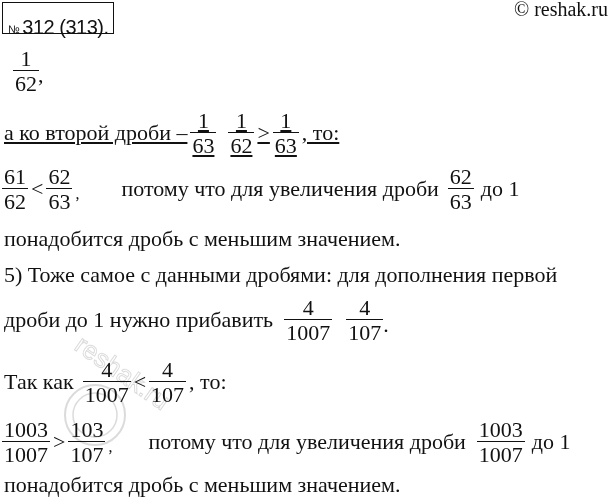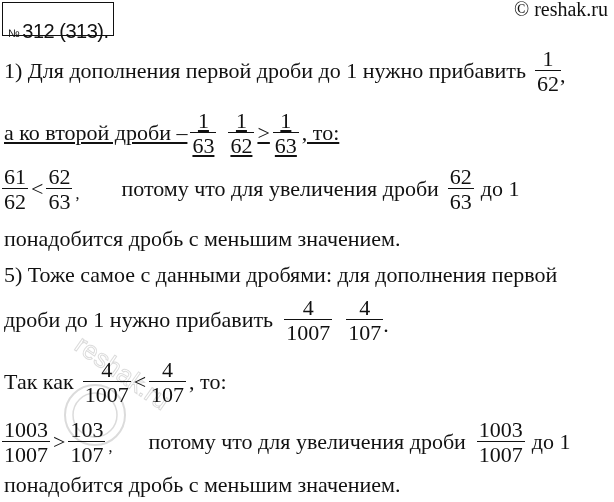--- a/index.html
+++ b/index.html
@@ -2,23 +2,23 @@
 <html><head>
 <meta charset="utf-8">
 <style>
   html, body { margin:0; padding:0; }
   body {
     width:614px; height:502px; background:#ffffff; position:relative; overflow:hidden;
     font-family:"Liberation Serif", "DejaVu Serif", serif; color:#111; font-size:22px;
   }
   .abs { position:absolute; white-space:nowrap; }
   .badge {
-    left:2px; top:2px; height:32px; padding:16px 5px; border:1.5px solid #111;
+    left:2px; top:2px; height:32px; padding:8px 5px; border:1.5px solid #111;
     font-family:"Liberation Sans Narrow","Liberation Sans", sans-serif; font-size:20px;
-    line-height:24px; letter-spacing:-0.5px; box-sizing:border-box;
+    line-height:32px; letter-spacing:-0.5px; box-sizing:border-box;
   }
   .badge .no { font-size:11px; vertical-align:1px; margin-right:3px; }
   .copyright { right:6px; top:-2px; font-size:20px; }
   .line { position:absolute; left:4px; white-space:nowrap; display:flex; align-items:center; }
   .frac {
     display:inline-flex; flex-direction:column; align-items:center; vertical-align:middle;
     margin:0 3px; line-height:1;
   }
   .frac .num { padding:0 2px; font-size:22px; }
   .frac .den { padding:0 2px; font-size:22px; border-top:1.3px solid #111; padding-top:2px; }
@@ -36,21 +36,20 @@
 </div>
 <div class="abs copyright">© reshak.ru</div>
 
 <svg class="watermark" viewBox="0 0 140 140">
   <circle cx="55" cy="85" r="30" fill="none" stroke="#999" stroke-width="2"></circle>
   <circle cx="55" cy="85" r="22" fill="none" stroke="#999" stroke-width="1.5"></circle>
   <text x="20" y="40" font-family="Liberation Sans, sans-serif" font-size="26" fill="none" stroke="#999" stroke-width="1" transform="rotate(35 60 50)">reshak.ru</text>
 </svg>
 
 <div class="line" style="top:46px;height:50px;">
-  <span>1) Для дополнения первой дроби до 1 нужно прибавить</span>
   <span class="gap" style="width:6px"></span>
   <span class="frac">
       <span class="num">1</span>
       <span class="den">62</span>
     </span>
   <span style="margin-left:-4px;margin-top:8px">,</span>
 </div>
 
 <div class="line" style="top:108px;height:50px;text-decoration:underline;">
   <span>а ко второй дроби –</span>

